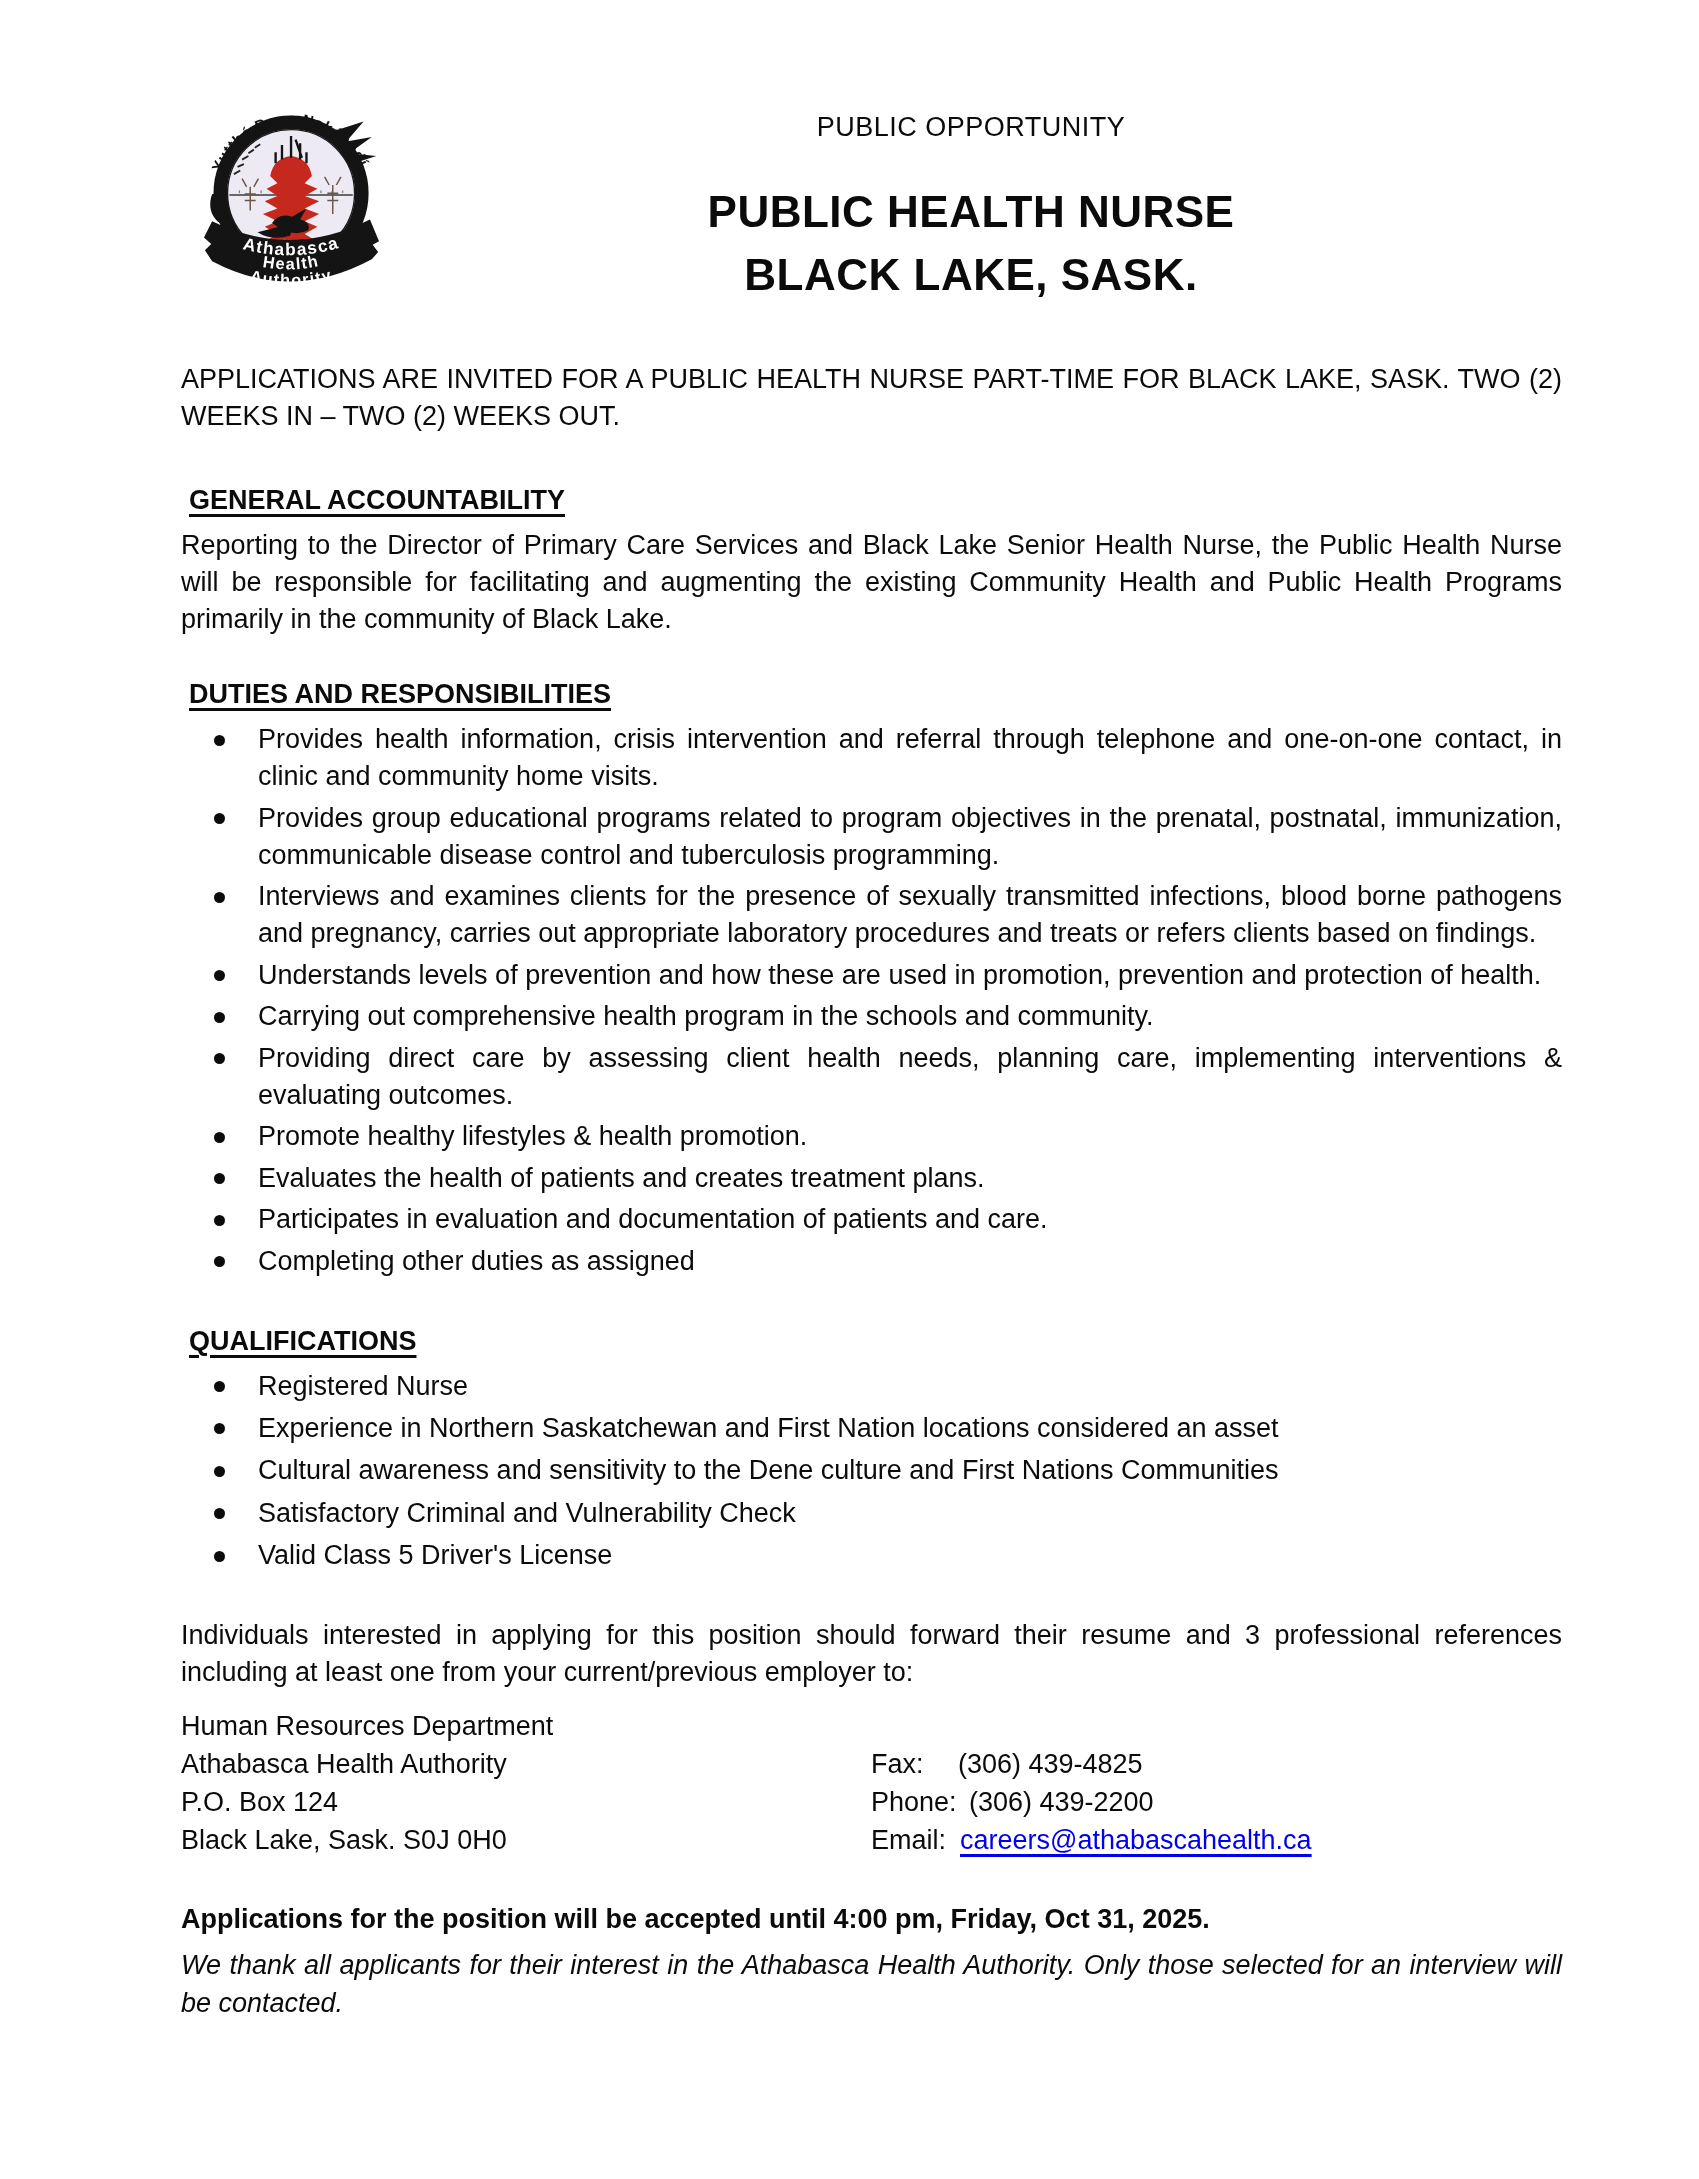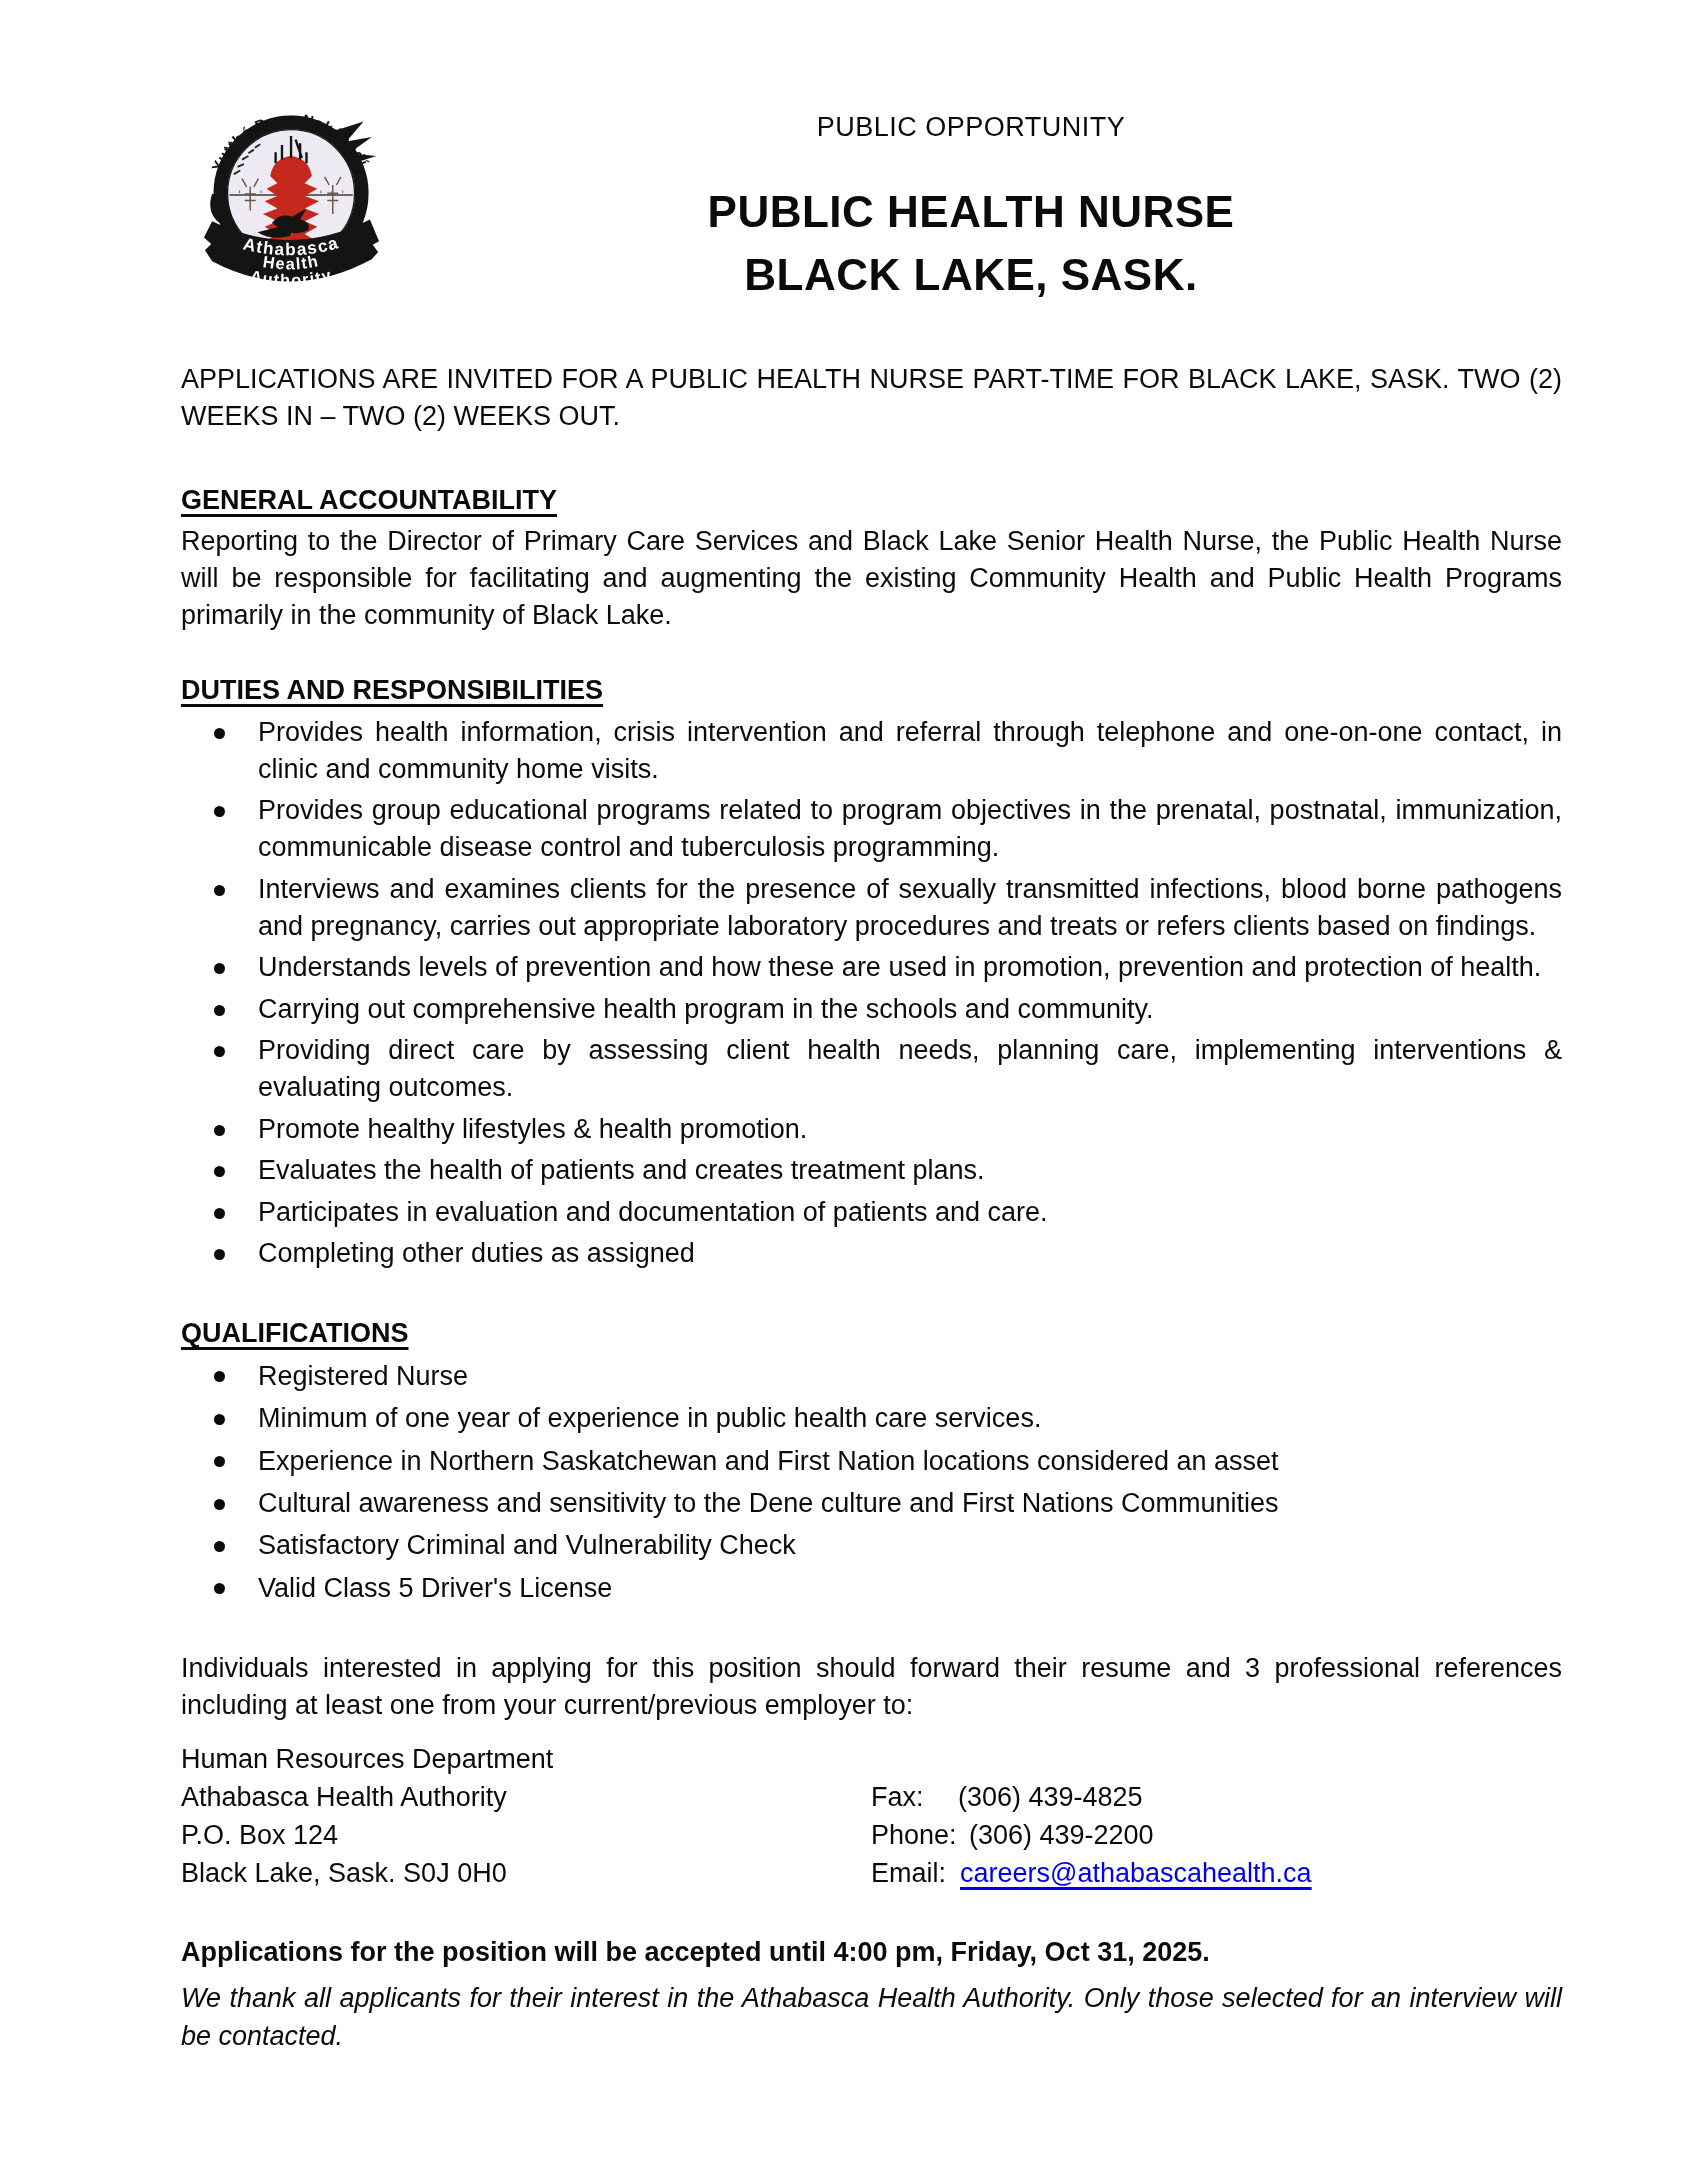--- a/index.html
+++ b/index.html
@@ -15,21 +15,21 @@
 
   
   .header { display:flex; align-items:flex-start; }
   .logo-wrap { width:177px; margin-left:22px; flex-shrink:0; }
   .titles { flex:1; text-align:center; padding-top:1.8px; }
   .eyebrow { font-size:27px; letter-spacing:0.5px; }
   .doc-title { font-weight:bold; font-size:44px; line-height:63px; margin-top:34px; letter-spacing:0.5px; }
 
   
   .intro { margin:49px 0 0; text-align:justify; }
-  h2.section-heading { font-size:27px; font-weight:bold; margin:0; line-height:37px; }
+  h2.section-heading { font-size:27px; font-weight:bold; margin:8px; line-height:37px; }
   h2.section-heading > span {
     text-decoration:underline; text-decoration-thickness:2.7px; text-underline-offset:5.4px;
   }
   .h-general { margin-top:47px !important; }
   .h-duties  { margin-top:38px !important; }
   .h-quals   { margin-top:43px !important; }
   .section-body { margin:3.6px 0 0; text-align:justify; }
 
   ul.bullets { margin:5.4px 0 0; padding:0; list-style:none; }
   ul.bullets li { position:relative; padding-left:77px; margin-bottom:4.5px; }
@@ -171,24 +171,20 @@
   </ul>
 
   <h2 class="section-heading h-quals"><span>QUALIFICATIONS</span></h2>
   <ul class="bullets quals">
     <li>
         <span class="dot"></span>
         <span class="li-text">Registered Nurse</span>
       </li>
     <li>
         <span class="dot"></span>
-        <span class="li-text">Minimum of one year of experience in public health care services.</span>
-      </li>
-    <li>
-        <span class="dot"></span>
         <span class="li-text">Experience in Northern Saskatchewan and First Nation locations considered an asset</span>
       </li>
     <li>
         <span class="dot"></span>
         <span class="li-text">Cultural awareness and sensitivity to the Dene culture and First Nations Communities</span>
       </li>
     <li>
         <span class="dot"></span>
         <span class="li-text">Satisfactory Criminal and Vulnerability Check</span>
       </li>

